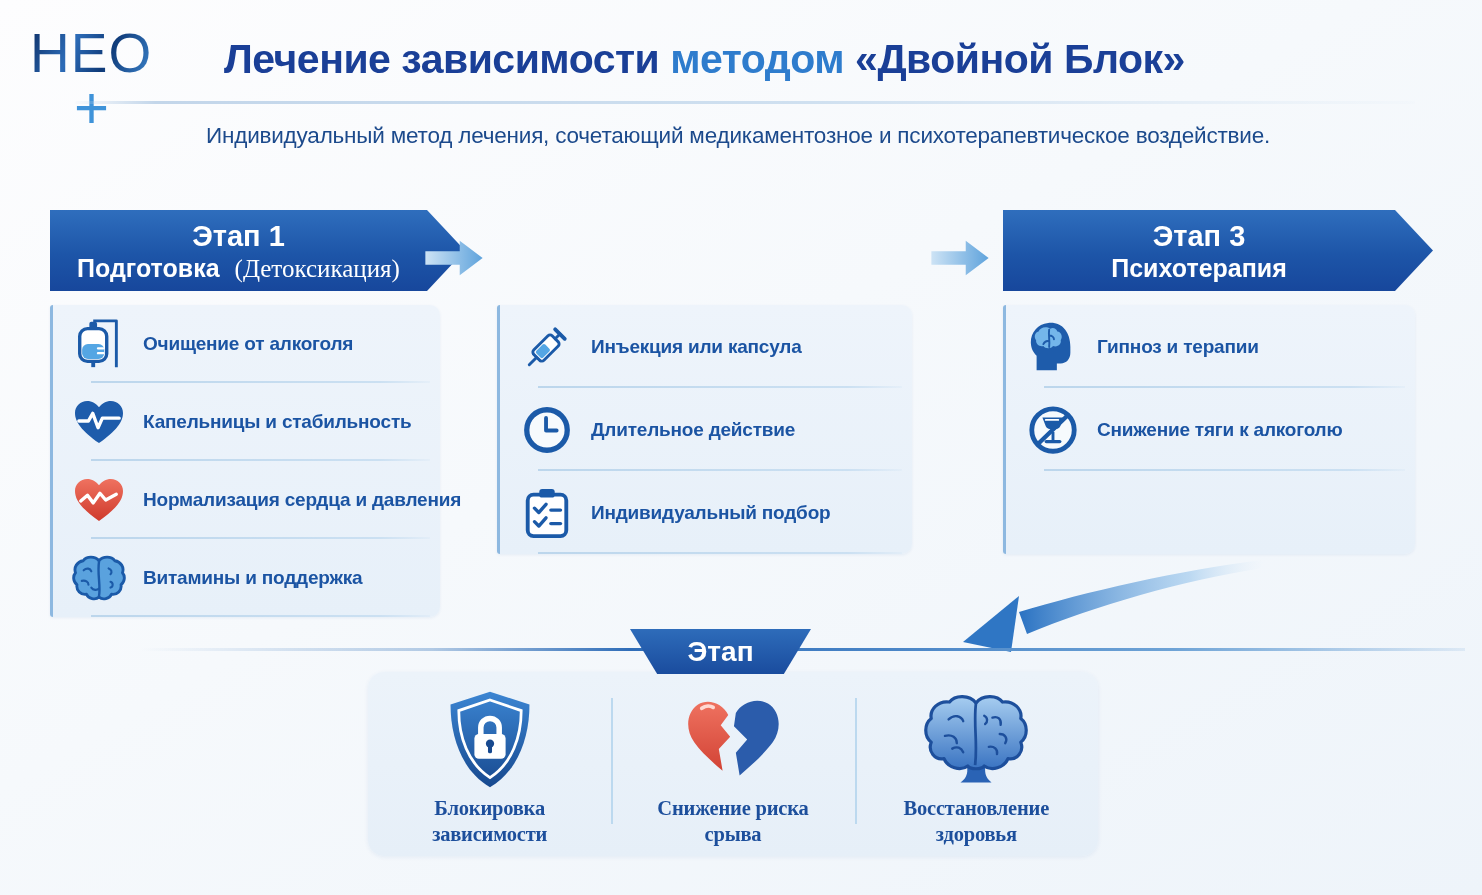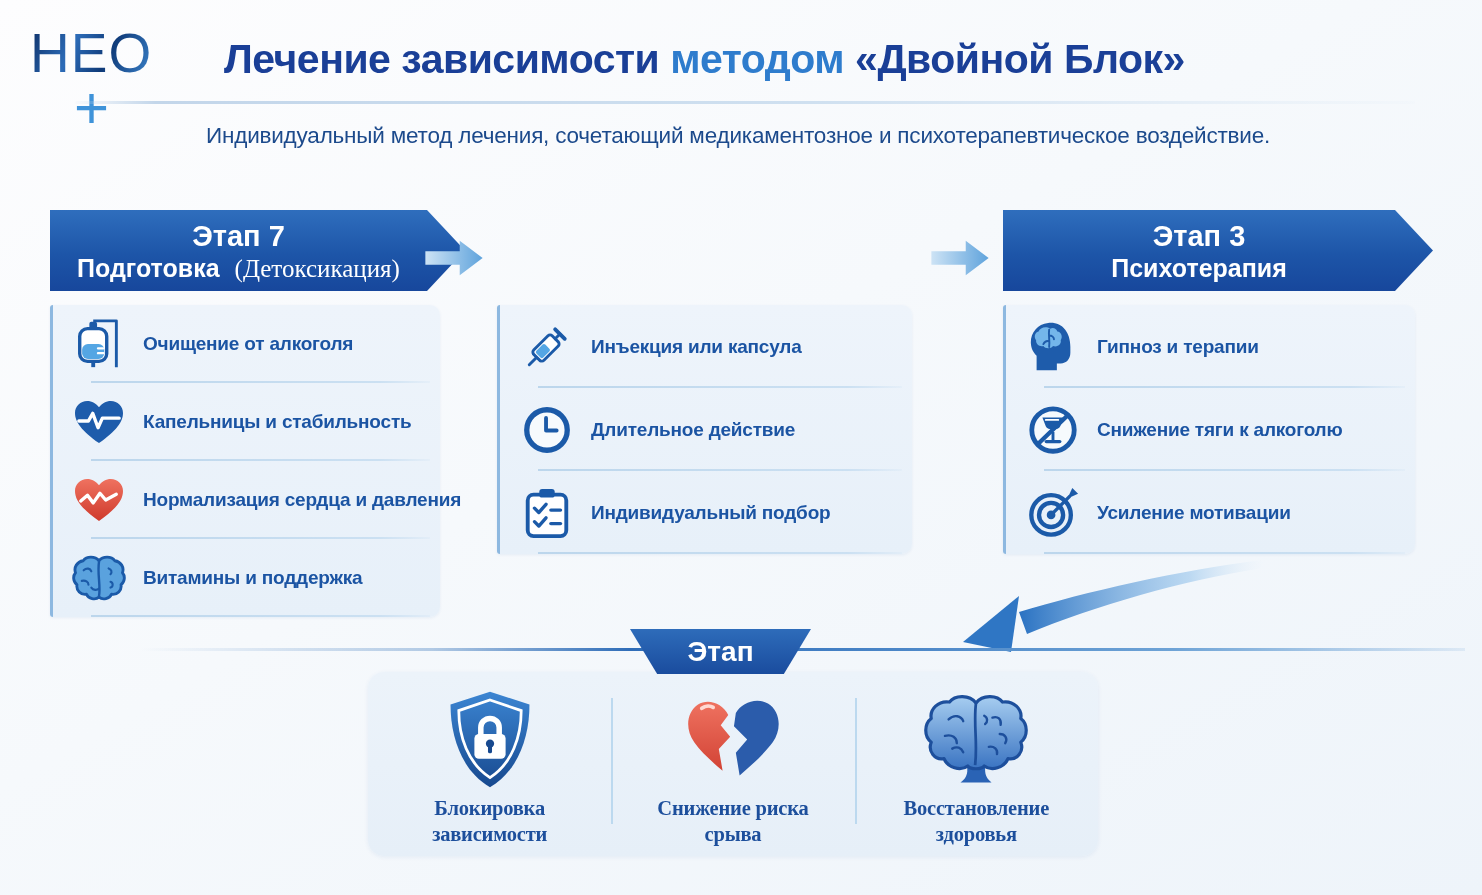--- a/index.html
+++ b/index.html
@@ -124,21 +124,21 @@
   <div class="page-title">
     <span>Лечение зависимости</span>
     <span class="t-light">методом</span>
     <span>«Двойной Блок»</span>
   </div>
 
   <div class="title-separator"></div>
   <div class="page-subtitle">Индивидуальный метод лечения, сочетающий медикаментозное и психотерапевтическое воздействие.</div>
 
   <div class="banner" id="banner-1">
-    <div class="b-line1">Этап 7</div>
+    <div class="b-line1">Этап 1</div>
     <div class="b-line2"><b>Подготовка</b><span>(Детоксикация)</span></div>
   </div>
   <div class="banner" id="banner-3">
     <div class="b-line1">Этап 3</div>
     <div class="b-line2"><b>Психотерапия</b><span></span></div>
   </div>
 
   <svg class="stage-arrow" id="stage-arrow-1" viewBox="0 0 64 44">
     <defs>
         <linearGradient id="ga1" x1="0" y1="0" x2="1" y2="0">
@@ -265,32 +265,20 @@
           <circle cx="28" cy="28" r="22" fill="#f6fafd" stroke="#1b5aa8" stroke-width="5"></circle>
           <path d="M17 15 h22 l-3.5 9 c-1.7 4.4 -13.3 4.4 -15 0 Z" fill="#1b5aa8"></path>
           <path d="M20.5 17.5 l13 0" stroke="#fff" stroke-width="2" stroke-linecap="round"></path>
           <path d="M28 30 V39" stroke="#1b5aa8" stroke-width="3"></path>
           <path d="M21 40 H35" stroke="#1b5aa8" stroke-width="3.5" stroke-linecap="round"></path>
           <path d="M14 41 L42 14" stroke="#1b5aa8" stroke-width="4.5" stroke-linecap="round"></path>
         </svg>
       </span>
       <span class="label">Снижение тяги к алкоголю</span>
     </div>
-    <div class="item">
-      <span class="icon">
-        <svg viewBox="0 0 56 56" width="54" height="54">
-          <circle cx="26" cy="30" r="20.5" fill="none" stroke="#1b5aa8" stroke-width="4.5"></circle>
-          <circle cx="26" cy="30" r="12.5" fill="none" stroke="#1b5aa8" stroke-width="4.5"></circle>
-          <circle cx="26" cy="30" r="4.5" fill="#1b5aa8"></circle>
-          <path d="M26 30 L45 11" stroke="#1b5aa8" stroke-width="3.5" stroke-linecap="round"></path>
-          <path d="M43 13 L54 8 L48 2 Z" fill="#1b5aa8"></path>
-        </svg>
-      </span>
-      <span class="label">Усиление мотивации</span>
-    </div>
   </div>
 
   <svg class="swoosh" viewBox="0 0 330 112">
     <defs>
         <linearGradient id="gsw" x1="0" y1="0" x2="1" y2="0">
       <stop offset="0" stop-color="#2a72c2"></stop>
       <stop offset="0.7" stop-color="#8fc0ea" stop-opacity="0.55"></stop>
       <stop offset="1" stop-color="#cfe4f6" stop-opacity="0"></stop>
         </linearGradient>
       </defs>

